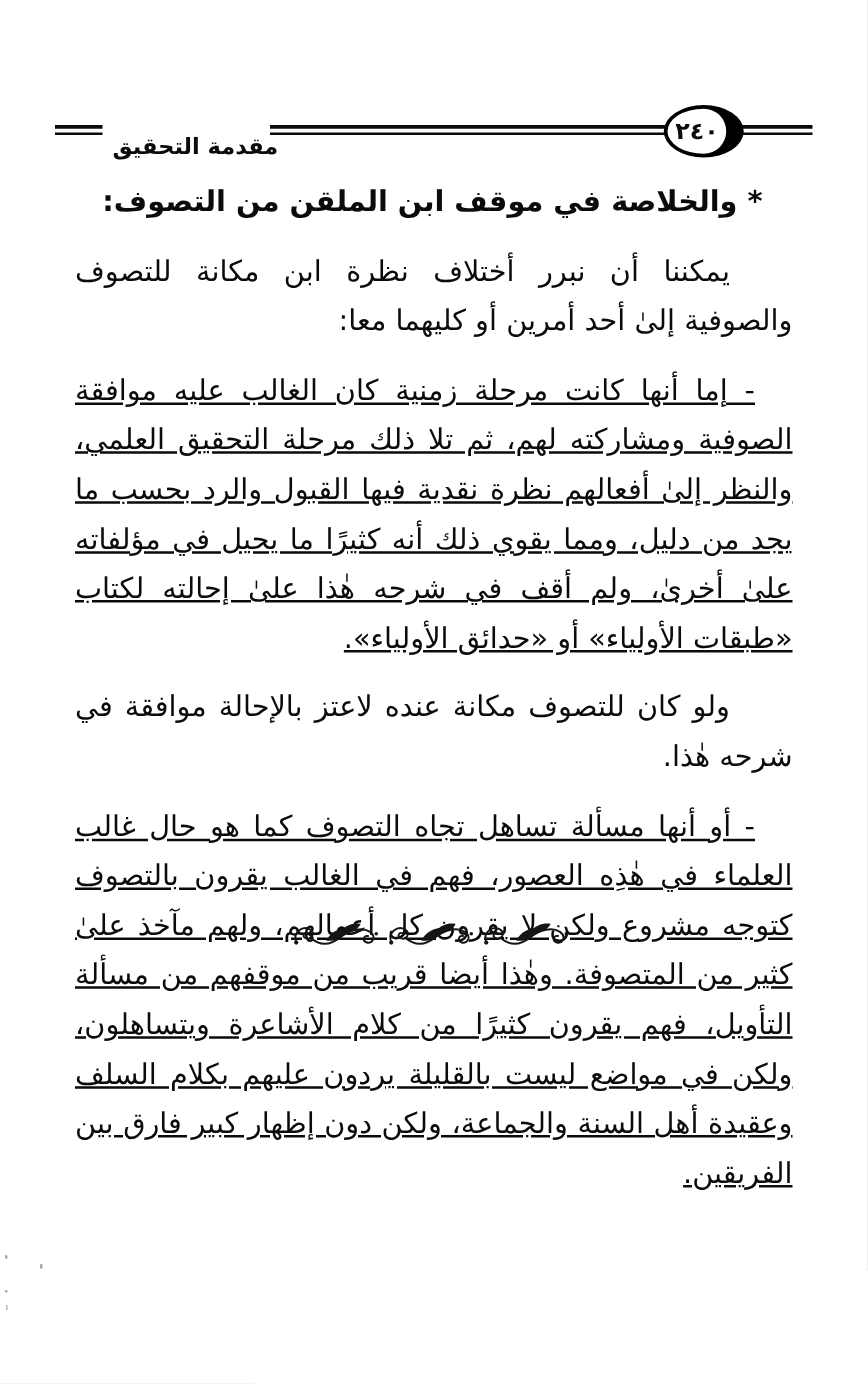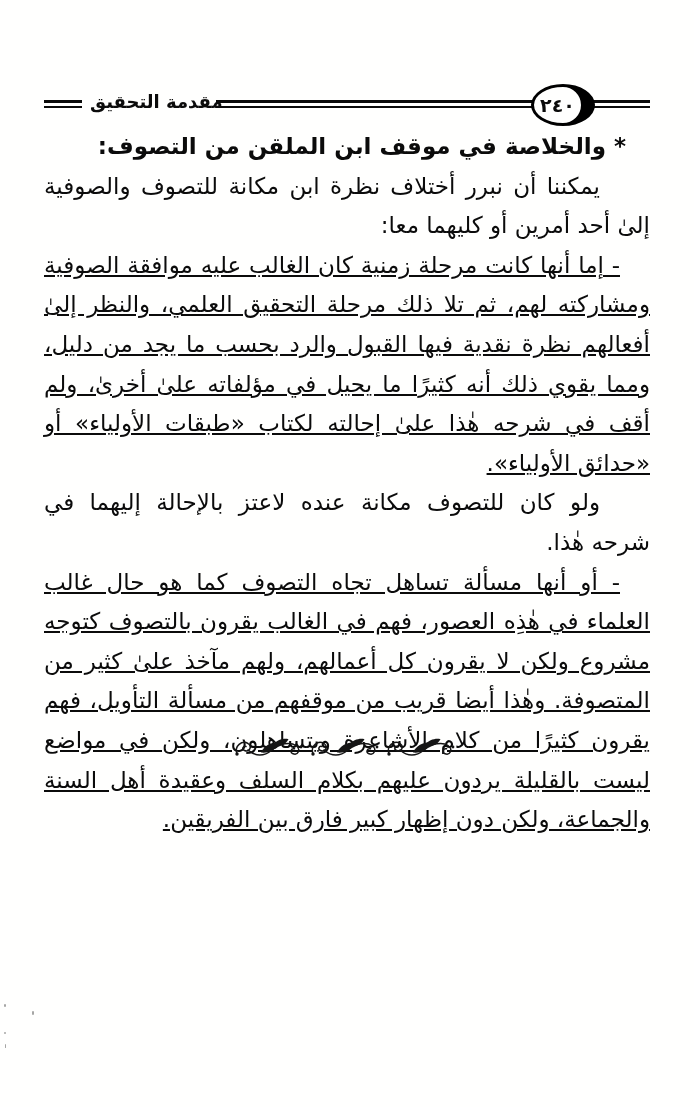--- a/index.html
+++ b/index.html
@@ -9,39 +9,39 @@
     font-family:"DejaVu Sans",sans-serif;color:#0b0b0b;
   }
   
   .hdr-rule{
     position:absolute;height:3px;
     border-top:3px solid #0a0a0a;border-bottom:2px solid #0a0a0a;
   }
   .rule-left{left:44px;width:38px;top:100px;}
   .rule-mid{left:216px;right:44px;top:100px;}
   .hdr-title{
-    position:absolute;left:90px;top:87px;
+    position:absolute;left:90px;top:103px;
     font-weight:bold;font-size:18px;line-height:30px;direction:rtl;
     white-space:nowrap;
   }
   .page-oval{
     position:absolute;left:531px;top:84px;width:64px;height:42px;
     box-sizing:border-box;background:#fffffe;z-index:2;
     border:3px solid #000;border-right:14px solid #000;
     border-radius:50%;
     display:flex;align-items:center;justify-content:center;
     font-weight:bold;font-size:19px;direction:rtl;
   }
   
   .body-text{
     position:absolute;top:127px;left:44px;right:44px;
     direction:rtl;text-align:justify;
     font-size:23px;line-height:39.6px;
   }
-  .body-text p{margin:0;}
+  .body-text p{margin:16px;}
   .p-heading{font-weight:bold;text-indent:24px;}
   .p-first{text-indent:50px;}
   .p-item{text-indent:30px;text-decoration:underline;}
   
   .ornament{position:absolute;top:736px;left:0;right:0;text-align:center;}
   
   .speck{position:absolute;background:rgba(20,20,20,.38);border-radius:1px;}
   .s1{left:4px;top:1004px;width:2px;height:3px;}
   .s2{left:32px;top:1011px;width:2px;height:4px;}
   .s3{left:4px;top:1032px;width:2px;height:2px;}
@@ -56,21 +56,21 @@
   <div class="hdr-title">مقدمة التحقيق</div>
   <div class="hdr-rule rule-mid"></div>
   <div class="page-oval">
     <span>٢٤٠</span>
   </div>
 
   <div class="body-text">
     <p class="p-heading">* والخلاصة في موقف ابن الملقن من التصوف:</p>
     <p class="p-first">يمكننا أن نبرر أختلاف نظرة ابن مكانة للتصوف والصوفية إلىٰ أحد أمرين أو كليهما معا:</p>
     <p class="p-item">- إما أنها كانت مرحلة زمنية كان الغالب عليه موافقة الصوفية ومشاركته لهم، ثم تلا ذلك مرحلة التحقيق العلمي، والنظر إلىٰ أفعالهم نظرة نقدية فيها القبول والرد بحسب ما يجد من دليل، ومما يقوي ذلك أنه كثيرًا ما يحيل في مؤلفاته علىٰ أخرىٰ، ولم أقف في شرحه هٰذا علىٰ إحالته لكتاب «طبقات الأولياء» أو «حدائق الأولياء».</p>
-    <p class="p-first">ولو كان للتصوف مكانة عنده لاعتز بالإحالة إليهما في شرحه هٰذا.</p>
+    <p class="p-first">ولو كان للتصوف مكانة عنده لاعتز بالإحالة موافقة في شرحه هٰذا.</p>
     <p class="p-item">- أو أنها مسألة تساهل تجاه التصوف كما هو حال غالب العلماء في هٰذِه العصور، فهم في الغالب يقرون بالتصوف كتوجه مشروع ولكن لا يقرون كل أعمالهم، ولهم مآخذ علىٰ كثير من المتصوفة. وهٰذا أيضا قريب من موقفهم من مسألة التأويل، فهم يقرون كثيرًا من كلام الأشاعرة ويتساهلون، ولكن في مواضع ليست بالقليلة يردون عليهم بكلام السلف وعقيدة أهل السنة والجماعة، ولكن دون إظهار كبير فارق بين الفريقين.</p>
   </div>
 
   <div class="ornament">
     <svg width="228" height="26" viewBox="0 0 228 24" xmlns="http://www.w3.org/2000/svg">
       <defs>
         <g id="flr" stroke="#151515" fill="none" stroke-width="1.5" stroke-linecap="round">
           <path d="M4,17 C1,9 9,3 15,6.5 C19.5,9.5 16.5,15.5 11.5,13.5 C8.5,12.3 10,8.5 13,9.5"></path>
           <path d="M15,13 C23,20 31,19.5 39,13 C47,6.5 57,4.5 63,8.5 C68.5,12.5 65,18.5 60,16.8 C56.5,15.6 58,11 61.5,11.8"></path>
           <path d="M28,15.5 C31.5,8 40,4.5 46.5,5.5 C43.5,12.5 35.5,16.5 28,15.5 Z" fill="#151515" stroke="none"></path>

